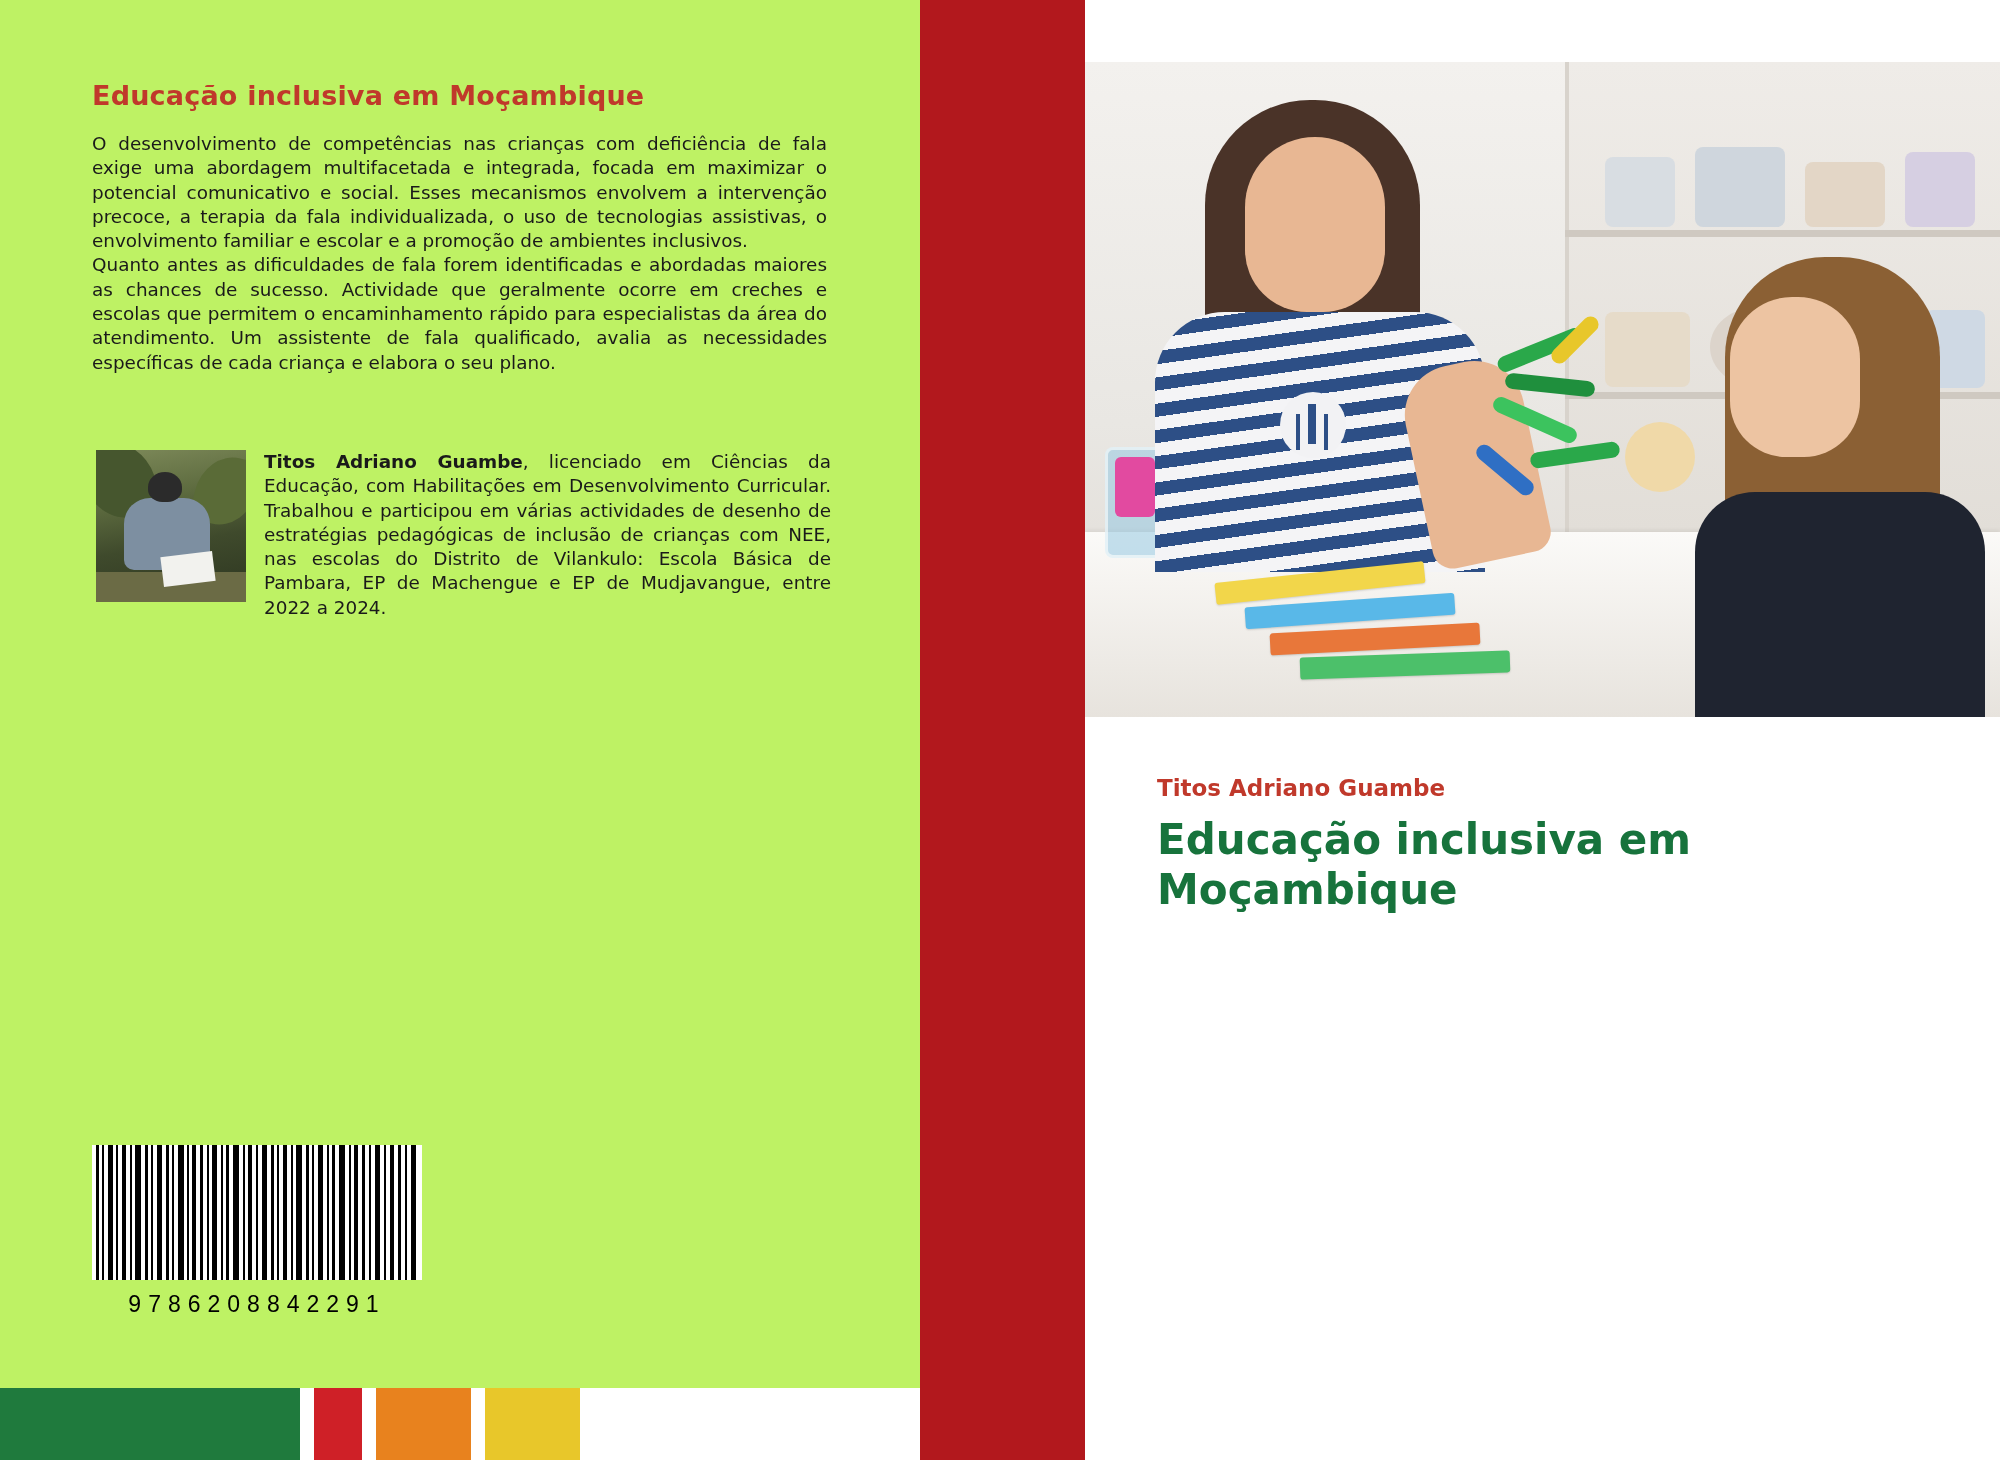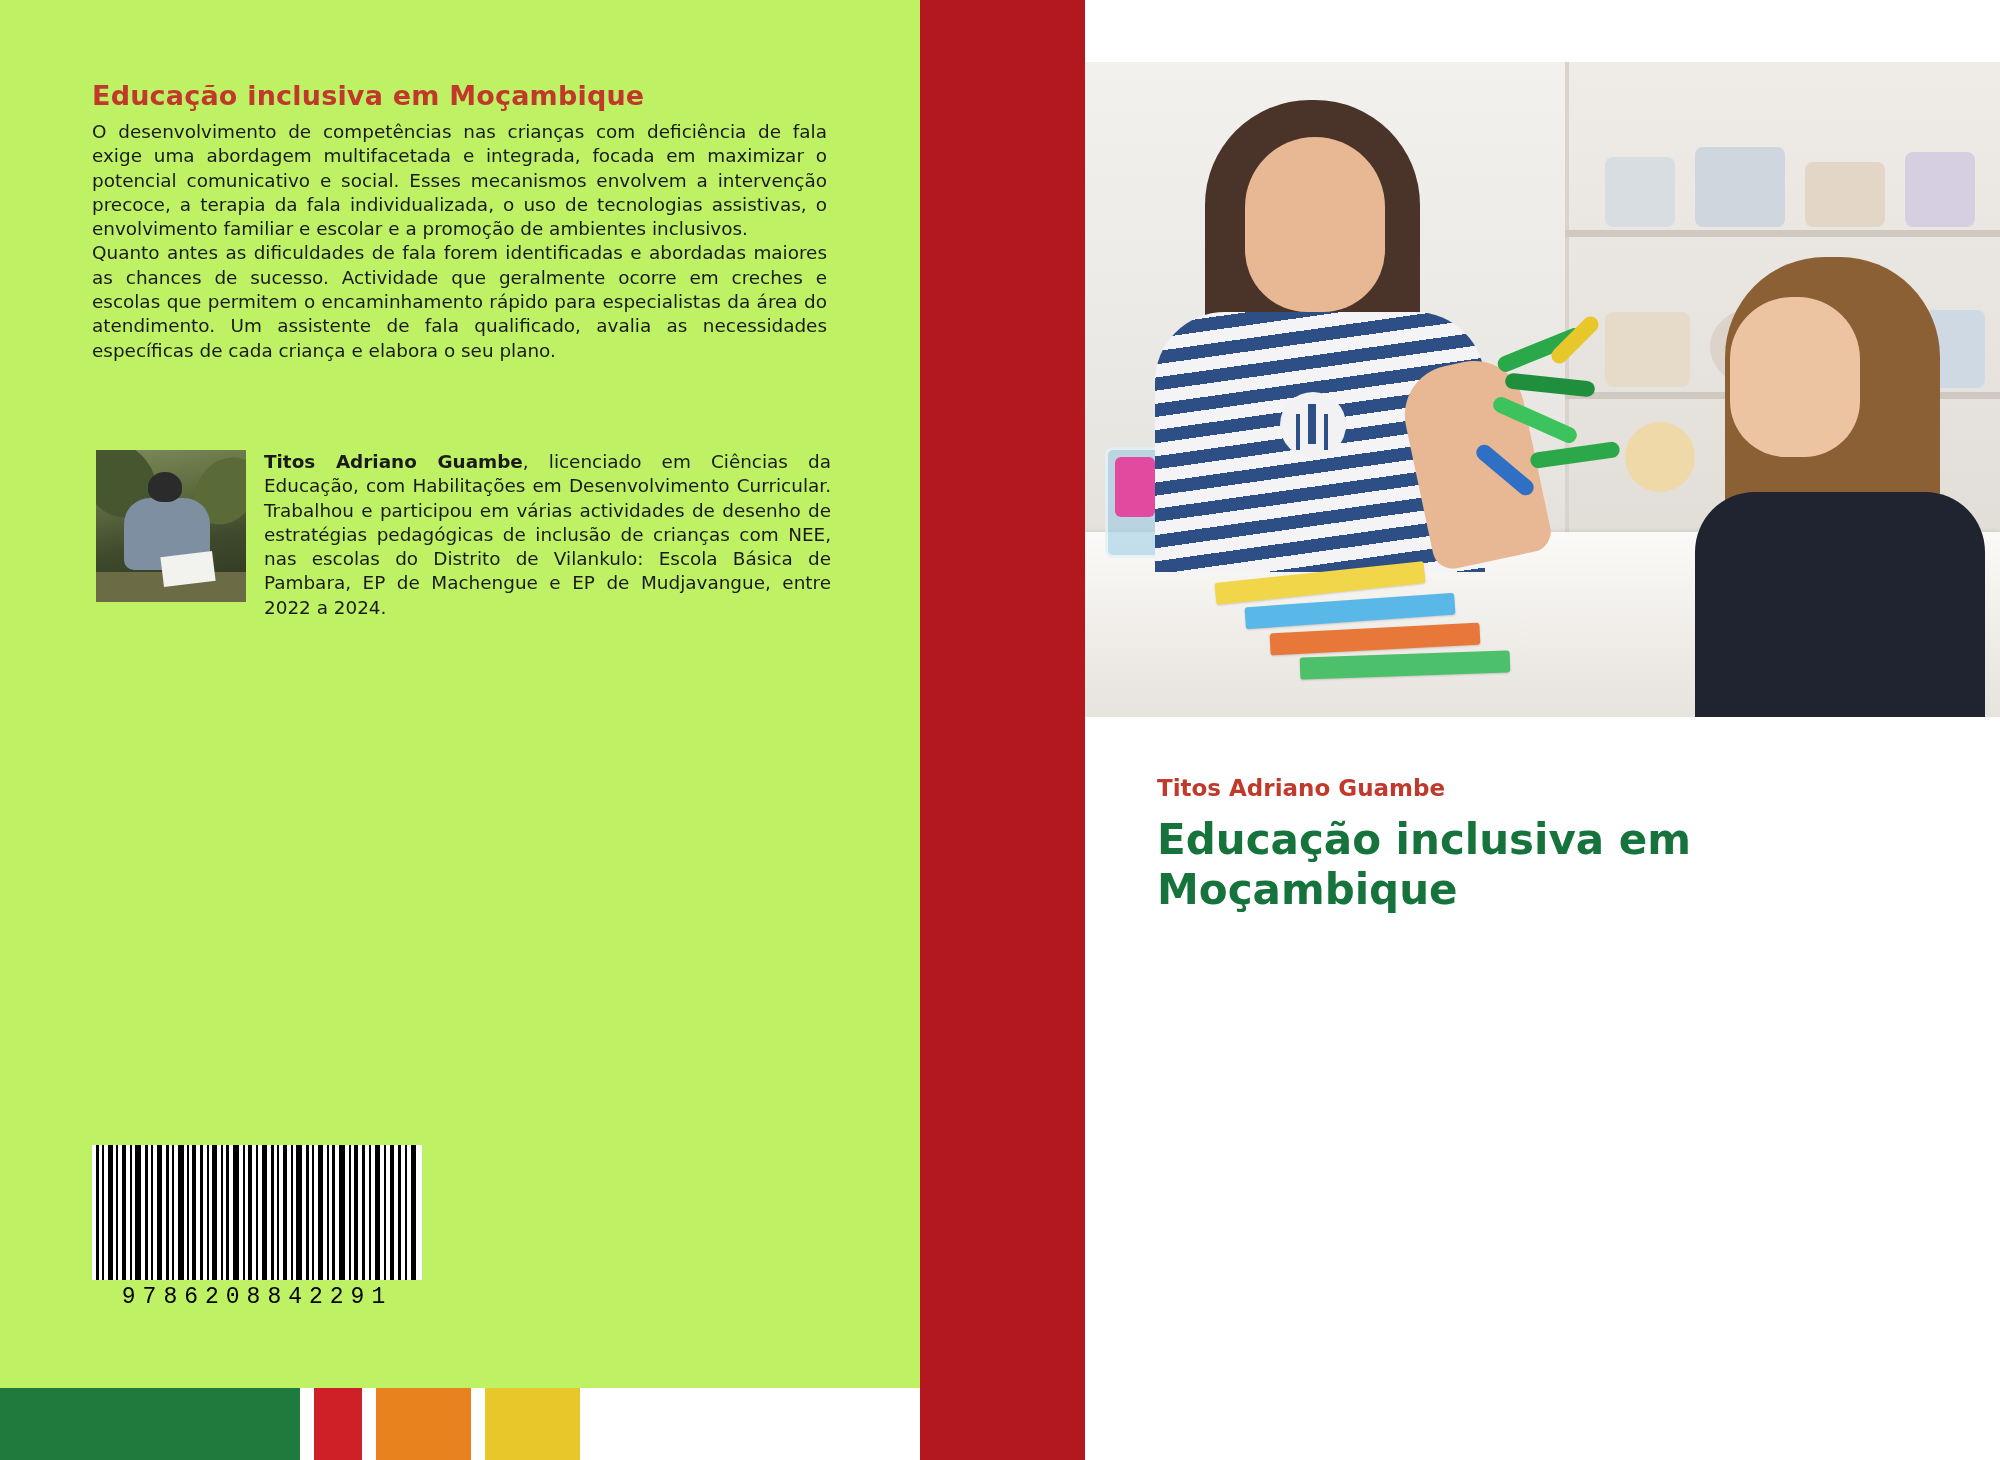--- a/index.html
+++ b/index.html
@@ -57,21 +57,21 @@
     top: 80px;
     width: 730px;
     font-size: 27px;
     font-weight: bold;
     color: #c0392b;
     letter-spacing: 0.2px;
   }
   .back-text {
     position: absolute;
     left: 92px;
-    top: 120px;
+    top: 132px;
     width: 735px;
     font-size: 18.4px;
     line-height: 1.32;
     color: #1a1a1a;
     text-align: justify;
   }
   .back-text p { margin: 0; }
 
   
   .author-block {
@@ -127,22 +127,22 @@
     left: 92px;
     top: 1145px;
     width: 330px;
   }
   .barcode-bars {
     display: block;
     height: 135px;
     width: 330px;
   }
   .barcode-digits {
-    margin-top: 4px;
-    font-family: Liberation Mono, monospace;
+    margin-top: 11px;
+    font-family: Liberation Sans, sans-serif;
     font-size: 23px;
     letter-spacing: 7px;
     color: #000;
     text-align: center;
   }
 
   
   .front {
     position: absolute;
     left: 1085px;

